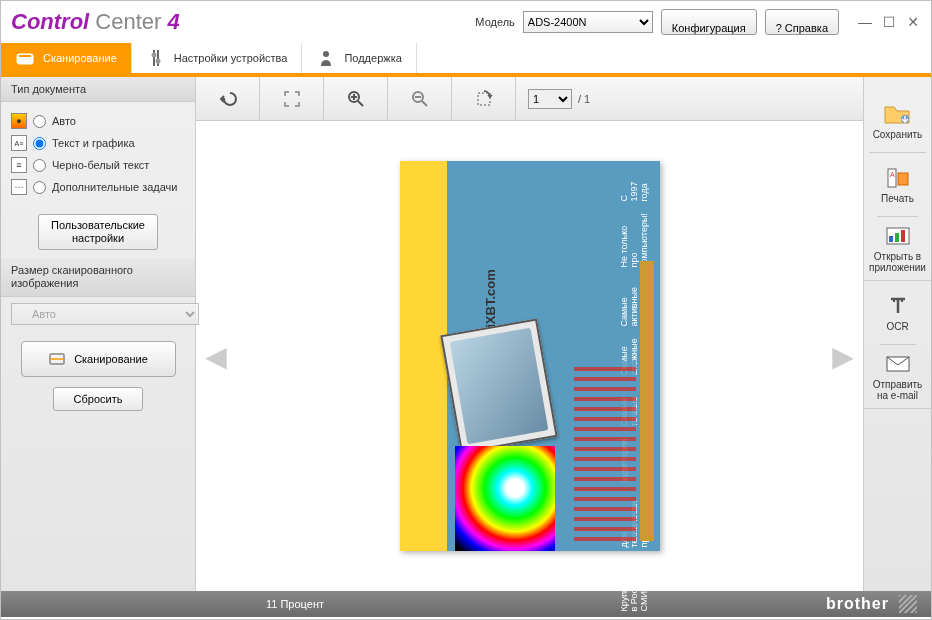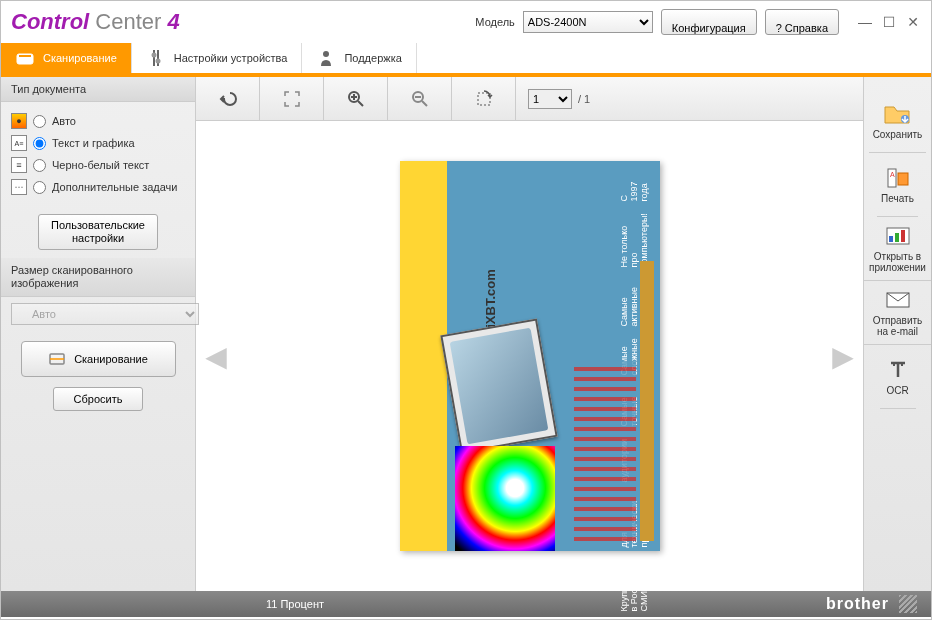--- a/index.html
+++ b/index.html
@@ -251,35 +251,35 @@
             <rect x="2" y="2" width="22" height="16" fill="#fff" stroke="#666"></rect>
             <rect x="4" y="10" width="4" height="6" fill="#3366cc"></rect>
             <rect x="10" y="7" width="4" height="9" fill="#33aa33"></rect>
             <rect x="16" y="4" width="4" height="12" fill="#cc3333"></rect>
           </svg>
         </span>
       <span>Открыть в приложении</span>
     </div>
     <div class="action-btn">
       <span class="action-icon">
+          <svg width="22" height="22" viewBox="0 0 22 22">
+            <path d="M4 4 L18 4 M11 4 L11 18" stroke="#555" stroke-width="2.5" fill="none"></path>
+            <path d="M7 4 L7 7 M15 4 L15 7" stroke="#555" stroke-width="2"></path>
+          </svg>
+        </span>
+      <span>OCR</span>
+    </div>
+    <div class="action-btn">
+      <span class="action-icon">
           <svg width="26" height="18" viewBox="0 0 26 18">
             <rect x="2" y="2" width="22" height="14" fill="#fff" stroke="#555"></rect>
             <path d="M2 2 L13 10 L24 2" fill="none" stroke="#555"></path>
           </svg>
         </span>
       <span>Отправить на e-mail</span>
-    </div>
-    <div class="action-btn">
-      <span class="action-icon">
-          <svg width="22" height="22" viewBox="0 0 22 22">
-            <path d="M4 4 L18 4 M11 4 L11 18" stroke="#555" stroke-width="2.5" fill="none"></path>
-            <path d="M7 4 L7 7 M15 4 L15 7" stroke="#555" stroke-width="2"></path>
-          </svg>
-        </span>
-      <span>OCR</span>
     </div>
   </div>
 </div>
 
 <div class="footer">
   <span class="footer-center">11 Процент</span>
   <span class="footer-brand">brother</span>
   <div class="footer-grip"></div>
 </div>
 

